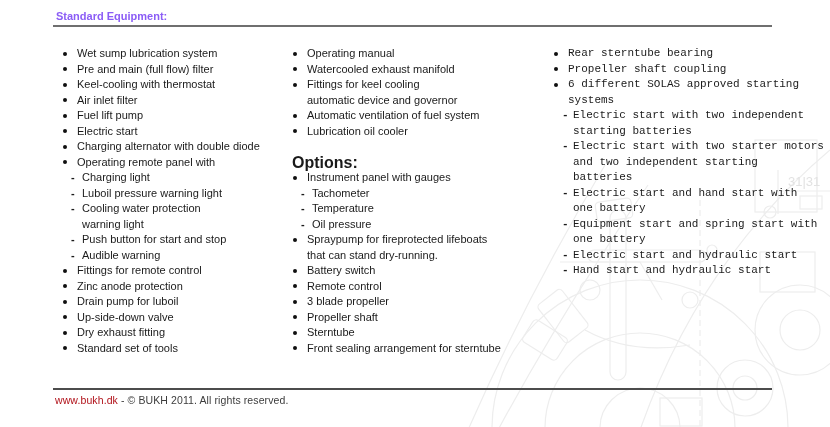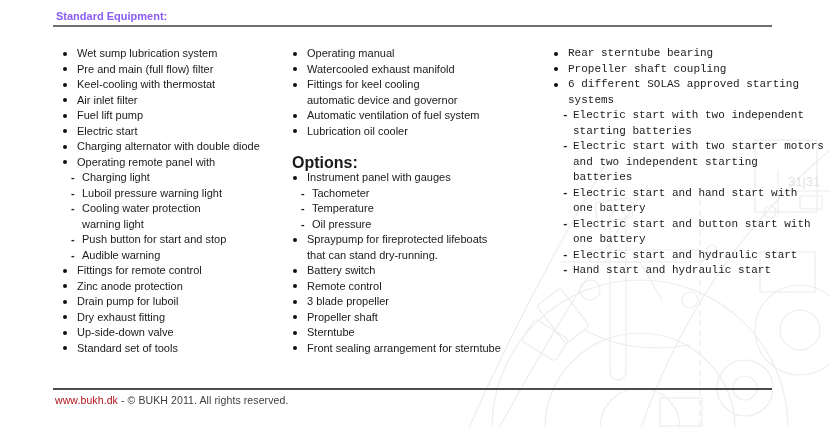--- a/index.html
+++ b/index.html
@@ -156,25 +156,25 @@
       <div class="line b">
         <span class="marker"></span>
         <span class="txt">Zinc anode protection</span>
       </div>
       <div class="line b">
         <span class="marker"></span>
         <span class="txt">Drain pump for luboil</span>
       </div>
       <div class="line b">
         <span class="marker"></span>
+        <span class="txt">Up-side-down valve</span>
+      </div>
+      <div class="line b">
+        <span class="marker"></span>
         <span class="txt">Dry exhaust fitting</span>
-      </div>
-      <div class="line b">
-        <span class="marker"></span>
-        <span class="txt">Up-side-down valve</span>
       </div>
       <div class="line b">
         <span class="marker"></span>
         <span class="txt">Standard set of tools</span>
       </div>
     </div>
   <div class="col col2">
       <div class="line b">
         <span class="marker"></span>
         <span class="txt">Operating manual</span>
@@ -287,21 +287,21 @@
       </div>
       <div class="line d">
         <span class="marker">-</span>
         <span class="txt">Electric start and hand start with</span>
       </div>
       <div class="line c1">
         <span class="txt">one battery</span>
       </div>
       <div class="line d">
         <span class="marker">-</span>
-        <span class="txt">Electric start and button start with</span>
+        <span class="txt">Equipment start and spring start with</span>
       </div>
       <div class="line c1">
         <span class="txt">one battery</span>
       </div>
       <div class="line d">
         <span class="marker">-</span>
         <span class="txt">Electric start and hydraulic start</span>
       </div>
       <div class="line d">
         <span class="marker">-</span>

